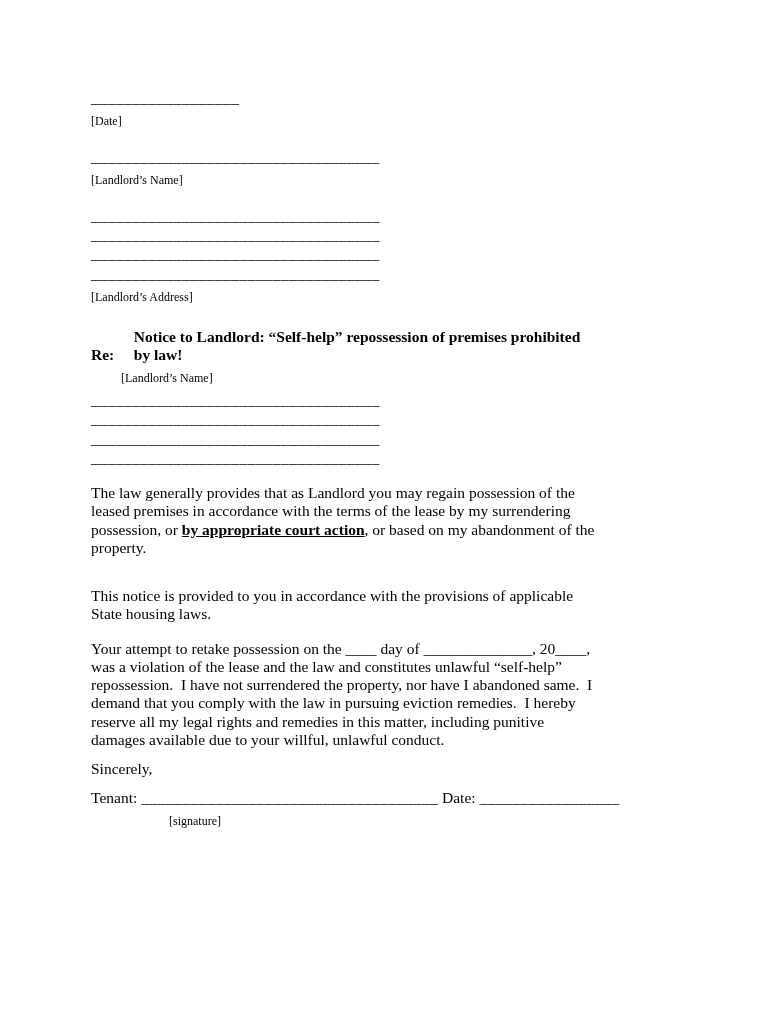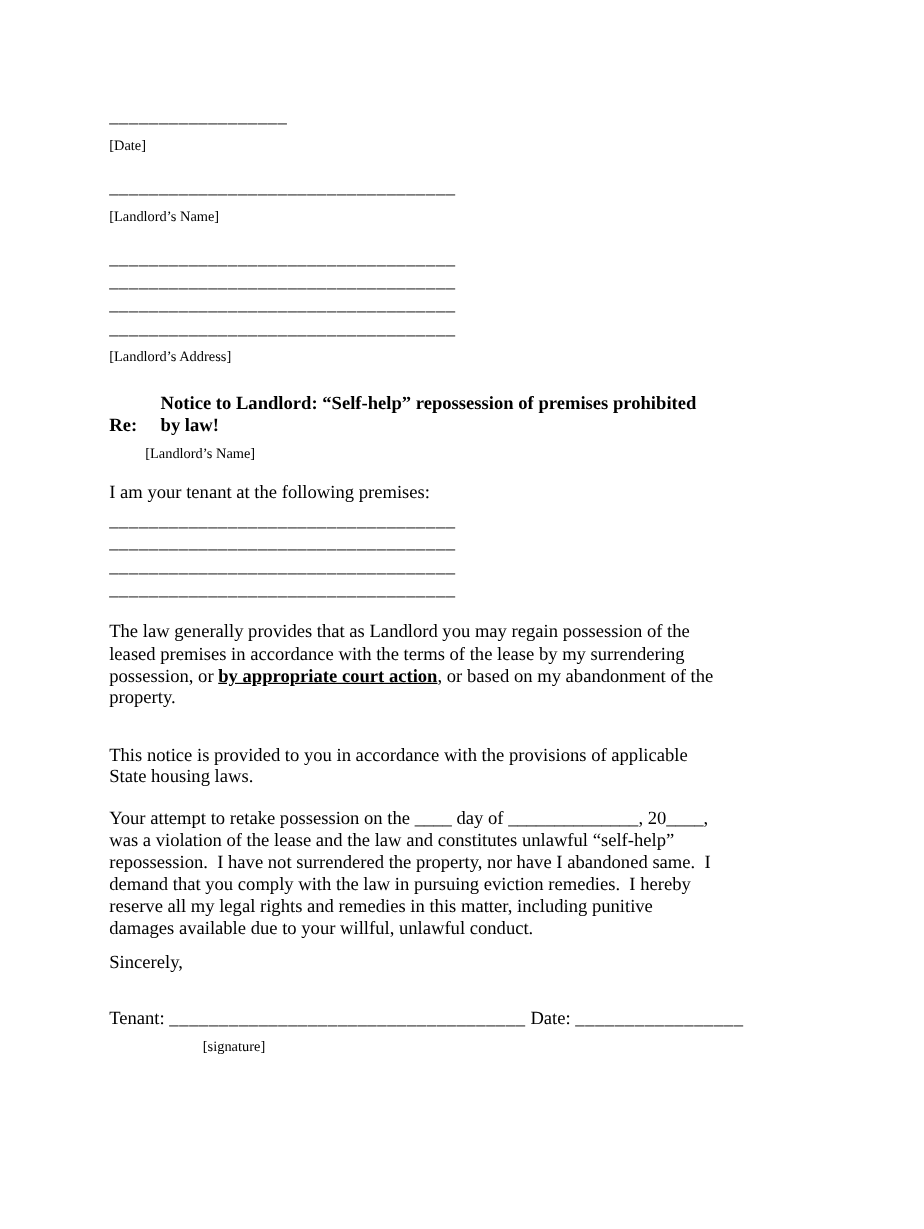--- a/index.html
+++ b/index.html
@@ -49,21 +49,21 @@
   }
   .premises-intro { margin-top: 16px; }
   .para { margin-top: 17px; }
   .para-first { margin-top: 30px; }
   .bold-underline {
     font-weight: bold;
     text-decoration: underline;
   }
   .closing { margin-top: 11px; }
   .signature-row {
-    margin-top: 27px;
+    margin-top: 10px;
     font-size: 15.5px;
     white-space: pre;
   }
   .sig-label { margin-left: 50px; padding-left: 28px; }
 </style>
 </head>
 <body>
 
 <div class="page">
 
@@ -81,21 +81,20 @@
   </div>
   <div class="label">[Landlord’s Address]</div>
 
   <div class="re-line">
     <span class="re-prefix">Re:</span>
     <span>Notice to Landlord: “Self-help” repossession of premises prohibited by law!</span>
   </div>
 
   <div class="label sub-label">[Landlord’s Name]</div>
 
-  <div class="body-text premises-intro">I am your tenant at the following premises:</div>
   <div style="margin-top:4px;">
     <div class="blank">___________________________________</div>
     <div class="blank">___________________________________</div>
     <div class="blank">___________________________________</div>
     <div class="blank">___________________________________</div>
   </div>
 
   <div class="body-text para"><span>The law generally provides that as Landlord you may regain possession of the leased premises in accordance with the terms of the lease by my surrendering possession, or </span><span class="bold-underline">by appropriate court action</span><span>, or based on my abandonment of the property.</span></div>
 
   <div class="body-text para para-first">This notice is provided to you in accordance with the provisions of applicable State housing laws.</div>

